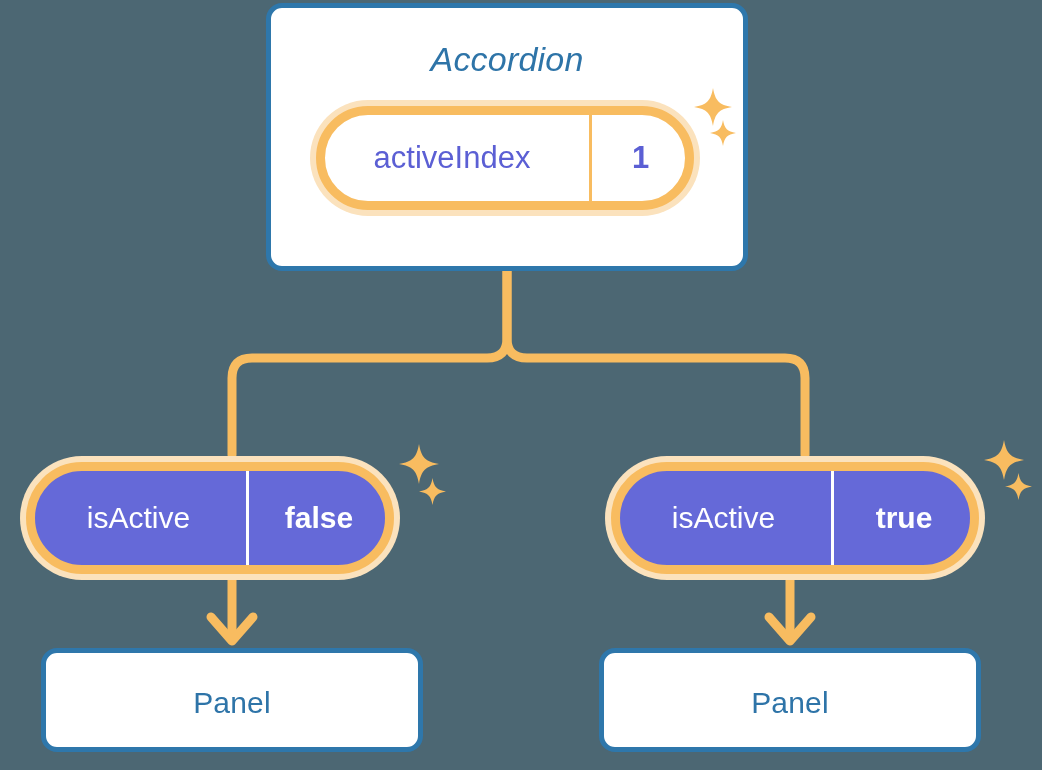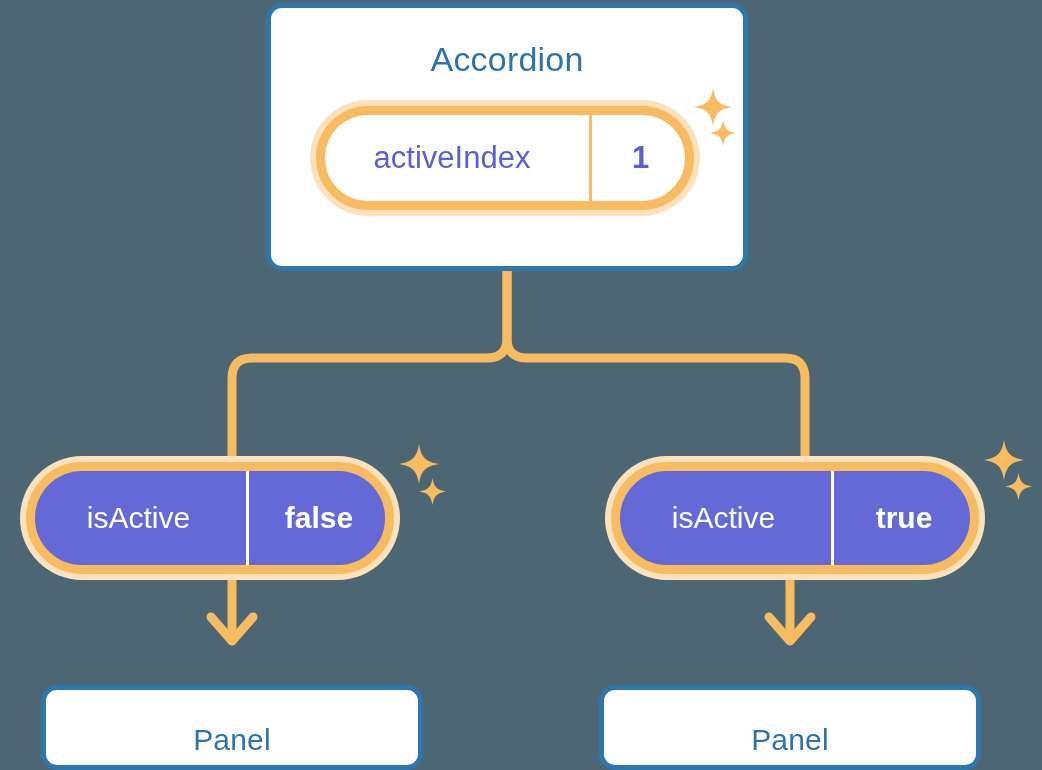--- a/index.html
+++ b/index.html
@@ -51,27 +51,28 @@
   
   #accordion-card {
     left: 266px;
     top: 3px;
     width: 482px;
     height: 268px;
   }
   #accordion-card .card-title {
     top: 32px;
     font-size: 34px;
+    font-style: italic;
   }
 
   
   .panel-card {
     width: 382px;
-    height: 85px;
-    top: 685px;
+    height: 104px;
+    top: 648px;
   }
   #panel-left  { left: 41px; }
   #panel-right { left: 599px; }
   .panel-card .card-title {
     top: 33px;
     font-size: 30px;
   }
 
   
   .pill {

